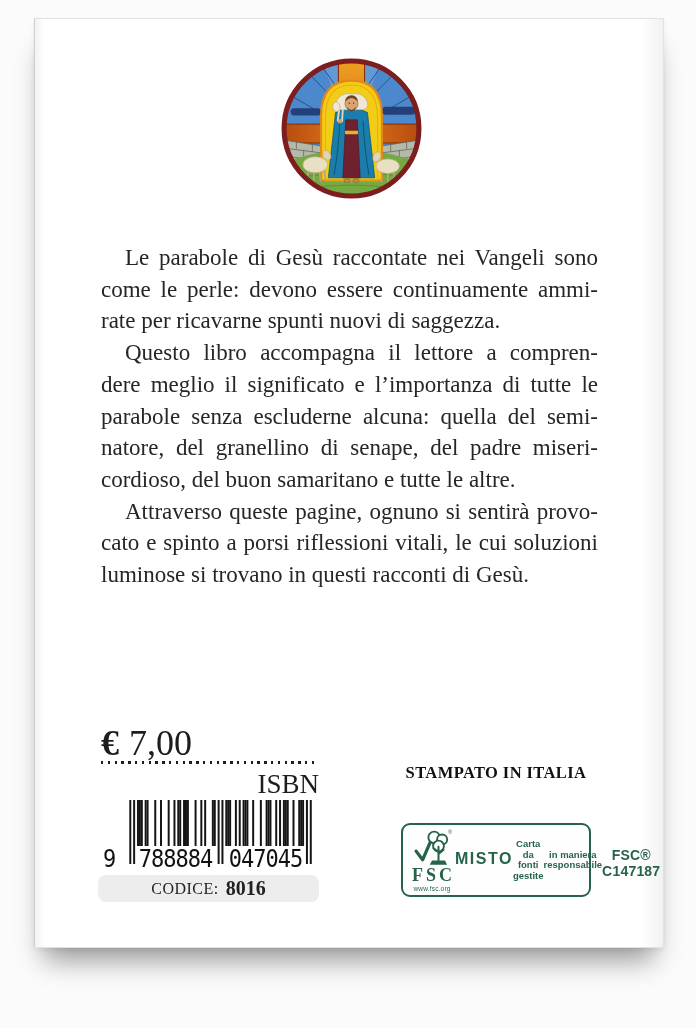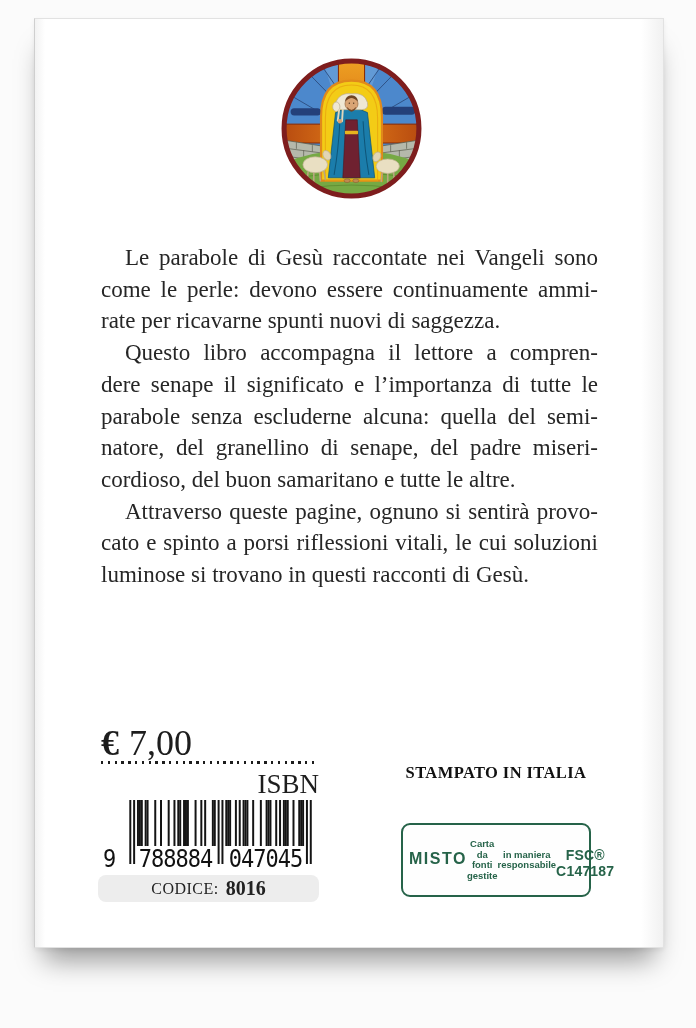--- a/index.html
+++ b/index.html
@@ -155,21 +155,21 @@
         </g>
       </g>
       <circle cx="100" cy="100" r="93" fill="none" stroke="#7e1d1d" stroke-width="7"></circle>
     </svg>
 
     <div class="blurb">
       <div class="bline ind">Le parabole di Gesù raccontate nei Vangeli sono</div>
       <div class="bline">come le perle: devono essere continuamente ammi-</div>
       <div class="bline last">rate per ricavarne spunti nuovi di saggezza.</div>
       <div class="bline ind">Questo libro accompagna il lettore a compren-</div>
-      <div class="bline">dere senape il significato e l’importanza di tutte le</div>
+      <div class="bline">dere meglio il significato e l’importanza di tutte le</div>
       <div class="bline">parabole senza escluderne alcuna: quella del semi-</div>
       <div class="bline">natore, del granellino di senape, del padre miseri-</div>
       <div class="bline last">cordioso, del buon samaritano e tutte le altre.</div>
       <div class="bline ind">Attraverso queste pagine, ognuno si sentirà provo-</div>
       <div class="bline">cato e spinto a porsi riflessioni vitali, le cui soluzioni</div>
       <div class="bline last">luminose si trovano in questi racconti di Gesù.</div>
     </div>
 
     <div class="price">
       <span class="euro">€</span>
@@ -239,20 +239,35 @@
     </div>
 
     <div class="codice">
       <span class="cod-label">CODICE:</span>
       <span class="cod-value">8016</span>
     </div>
 
     <div class="printed">STAMPATO IN ITALIA</div>
 
     <div class="fsc-box">
+      <div class="fsc-left">
+        <svg class="fsc-tree" viewBox="0 0 60 54" aria-hidden="true">
+          <g stroke="#266349" fill="none" stroke-linecap="round" stroke-linejoin="round">
+            <path d="M8,32 L17,44 L30,14" stroke-width="4.5"></path>
+            <circle cx="33" cy="13" r="8" stroke-width="2.6" fill="#ffffff"></circle>
+            <circle cx="44" cy="16" r="7" stroke-width="2.6" fill="#ffffff"></circle>
+            <circle cx="39" cy="25" r="7.5" stroke-width="2.6" fill="#ffffff"></circle>
+            <path d="M39,26 L39,45 M39,33 L32,28 M39,36 L46,30" stroke-width="2.8"></path>
+            <path d="M30,45 h18 l3,6 h-24 z" fill="#266349" stroke="none"></path>
+          </g>
+          <text x="52" y="8" font-size="8" fill="#266349" font-family="Liberation Sans, sans-serif">®</text>
+        </svg>
+        <div class="fsc-word">FSC</div>
+        <div class="fsc-url">www.fsc.org</div>
+      </div>
       <div class="fsc-right">
         <div class="fsc-misto">MISTO</div>
         <div class="fsc-small">Carta da fonti gestite</div>
         <div class="fsc-small">in maniera responsabile</div>
         <div class="fsc-cert">FSC® C147187</div>
       </div>
     </div>
 
   </div>
 </div>

